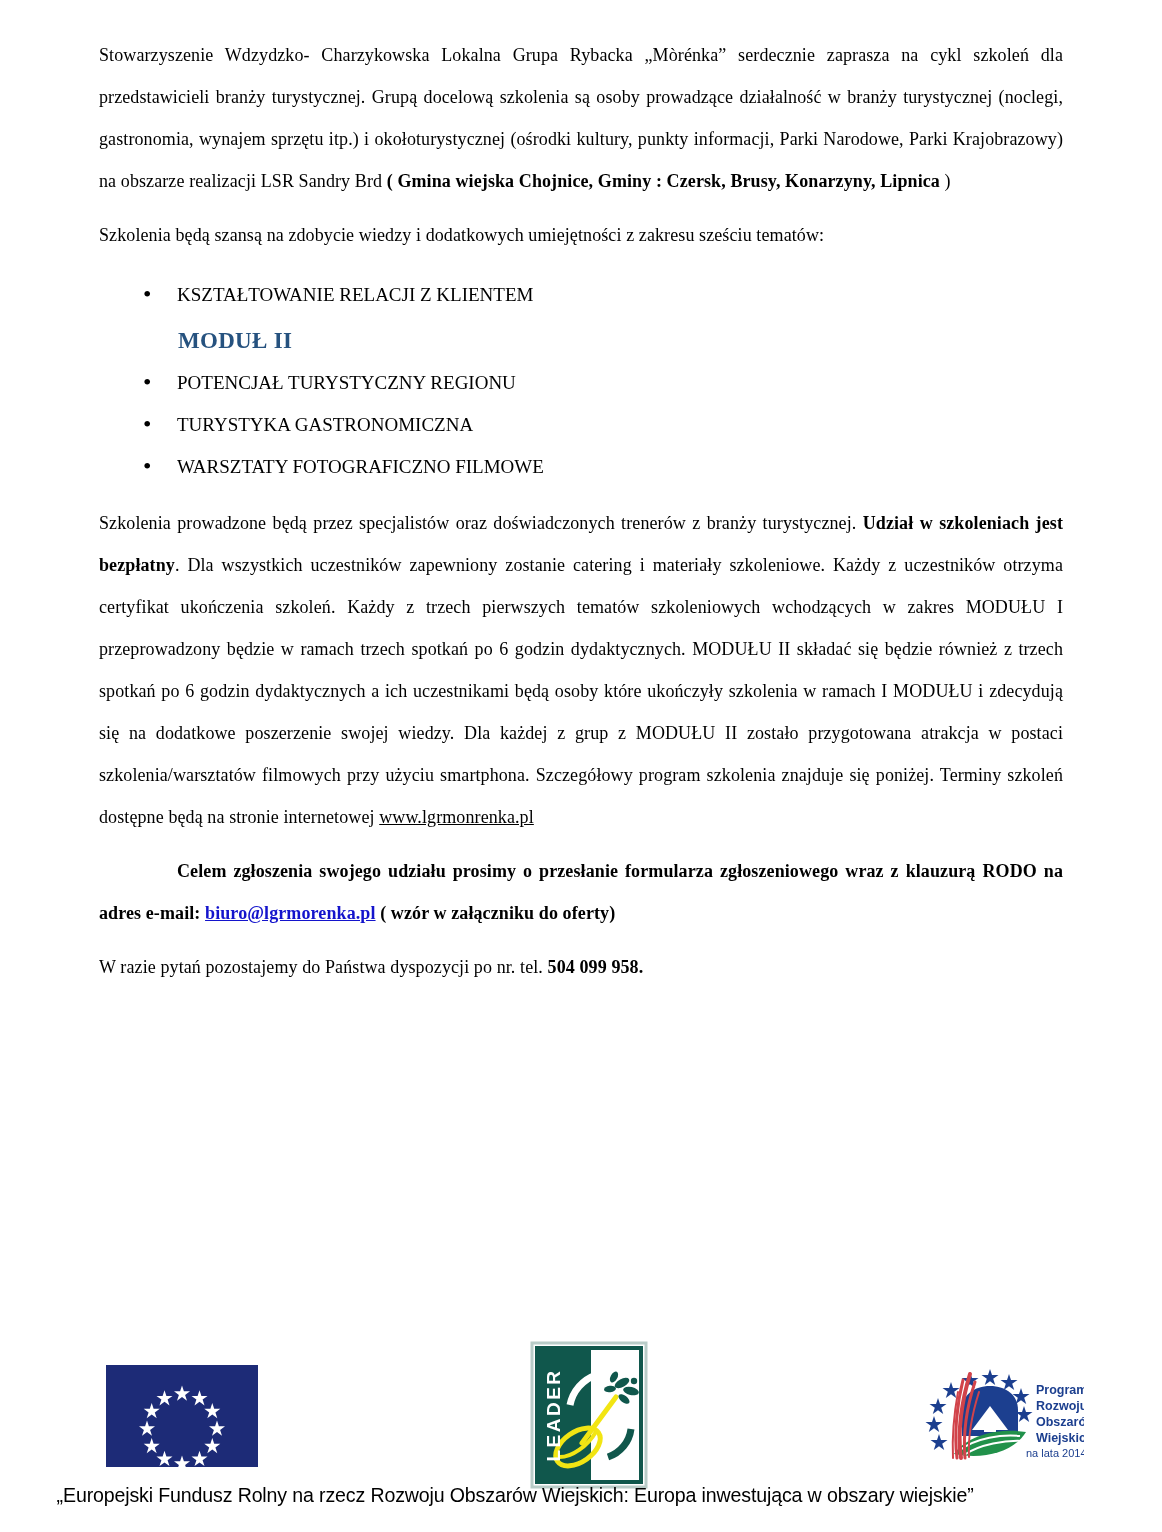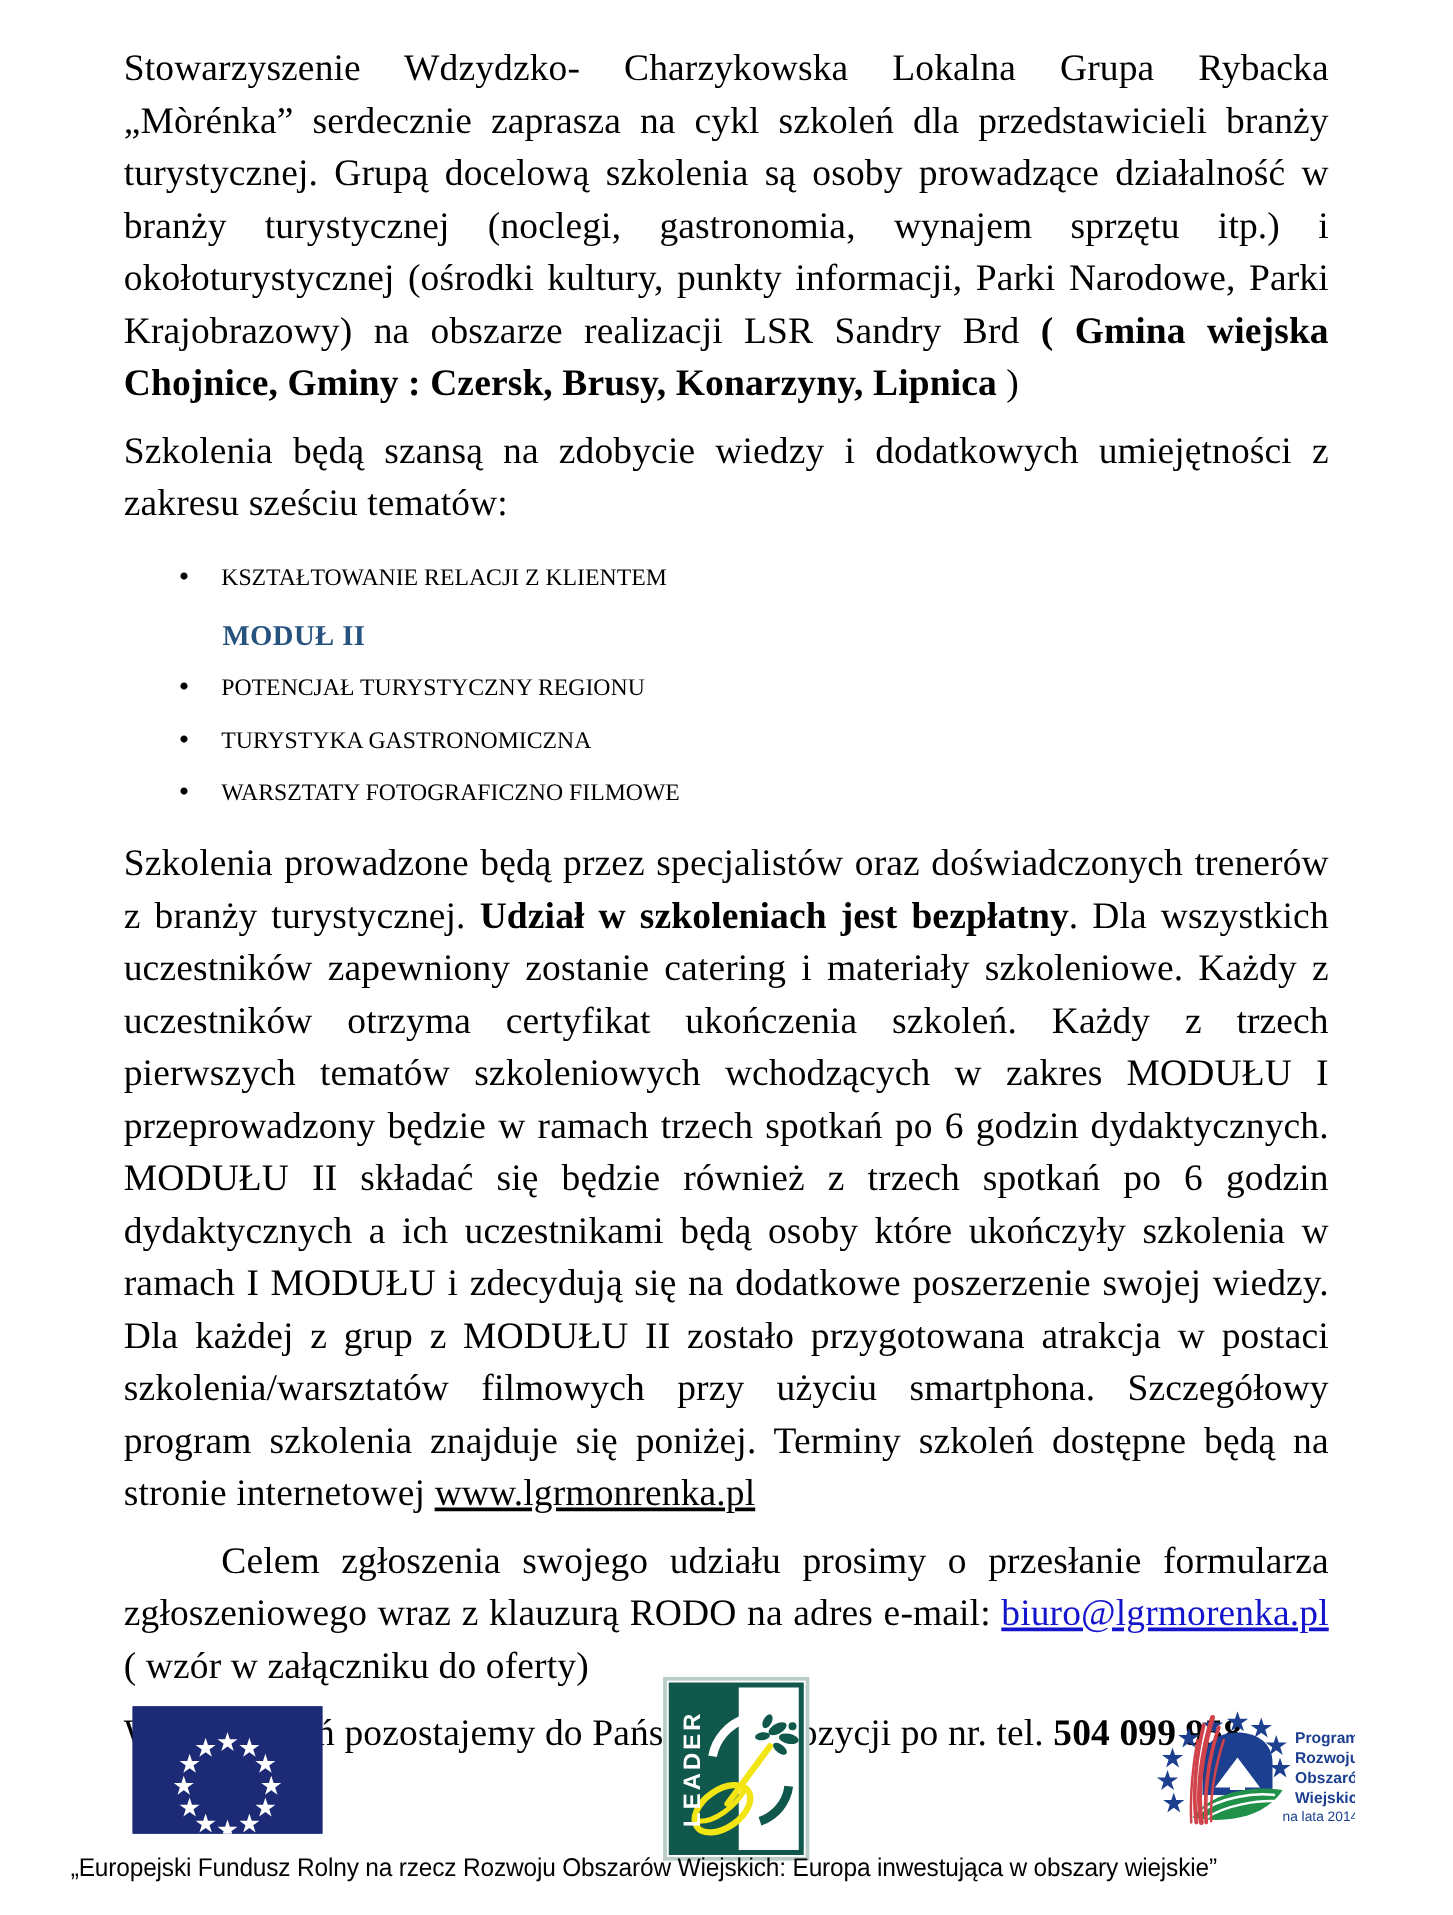--- a/index.html
+++ b/index.html
@@ -27,29 +27,30 @@
 
   .content {
     position: absolute;
     left: 99px;
     top: 34px;
     width: 964px;
   }
 
   p.body-par {
     margin: 0 0 12px 0;
-    font-size: 30px;
+    font-size: 18px;
     line-height: 42px;
     text-align: justify;
     text-justify: inter-word;
     letter-spacing: 0.1px;
   }
 
   p.body-par.indented {
     text-indent: 78px;
+    font-weight: bold;
   }
 
   p.no-justify {
     text-align: left;
   }
 
   b, strong { font-weight: bold; }
 
   a.plain-link {
     color: #000000;

